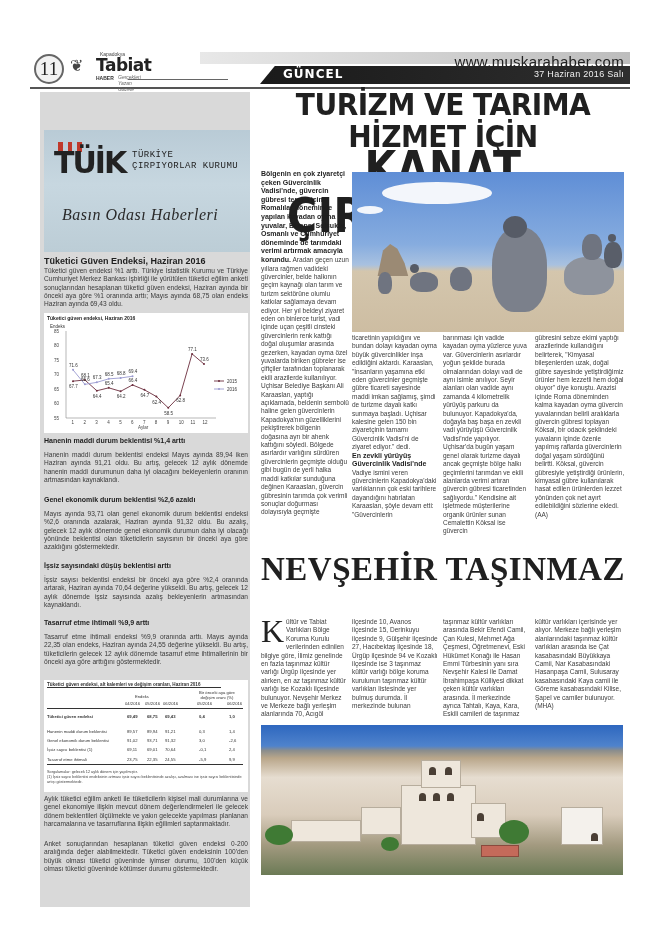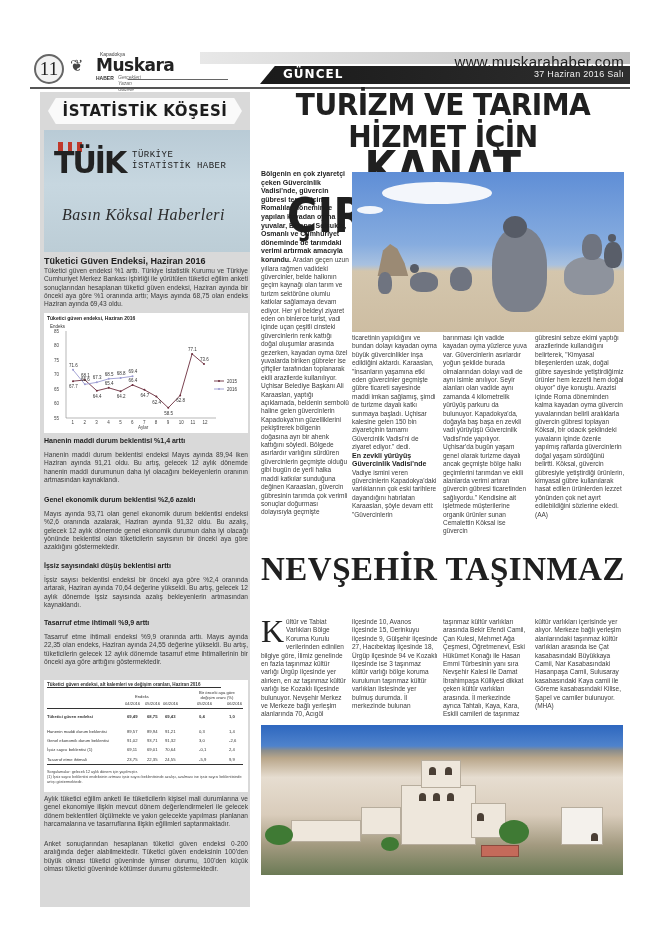--- a/index.html
+++ b/index.html
@@ -93,41 +93,40 @@
 <body>
 
 <div class="masthead">
   <div class="mast-band"></div>
   <div class="mast-dark"></div>
   <div class="mast-line"></div>
   <div class="page-num">11</div>
   <div class="logo">
     <span class="logo-bird">❦</span>
     <span class="logo-small">Kapadokya</span>
-    <span class="logo-main">Muskara</span>
+    <span class="logo-main">Tabiat</span>
     <span class="logo-haber">HABER</span>
     <span class="logo-slogan">Gerçekleri Yazan Gazete</span>
   </div>
   <div class="logo-rule"></div>
   <div class="section">GÜNCEL</div>
   <div class="url">www.muskarahaber.com</div>
   <div class="date">37 Haziran 2016 Salı</div>
 </div>
 
 <div class="left-col">
-  <div class="stat-banner">İSTATİSTİK KÖŞESİ</div>
 
   <div class="tuik-box">
     <div class="tuik-red"></div>
     <div class="tuik-logo">TÜİK</div>
     <div class="tuik-name">
       <div>TÜRKİYE</div>
-      <div>İSTATİSTİK HABER</div>
+      <div>ÇIRPIYORLAR KURUMU</div>
     </div>
-    <div class="basin">Basın Köksal Haberleri</div>
+    <div class="basin">Basın Odası Haberleri</div>
   </div>
 
   <div class="stat-h big" style="top:164px;">Tüketici Güven Endeksi, Haziran 2016</div>
   <div class="stat-p" style="top:175px;">Tüketici güven endeksi %1 arttı. Türkiye İstatistik Kurumu ve Türkiye Cumhuriyet Merkez Bankası işbirliği ile yürütülen tüketici eğilim anketi sonuçlarından hesaplanan tüketici güven endeksi, Haziran ayında bir önceki aya göre %1 oranında arttı; Mayıs ayında 68,75 olan endeks Haziran ayında 69,43 oldu.</div>
 
   <div class="chart-box">
     <div class="chart-title">Tüketici güven endeksi, Haziran 2016</div>
     <svg width="204" height="120" viewBox="0 0 204 120">
       <text x="6" y="15" font-size="4.5" fill="#333" font-family="Liberation Sans, sans-serif">Endeks</text>
       <line x1="22" y1="18" x2="22" y2="105" stroke="#888" stroke-width="0.6"></line>

